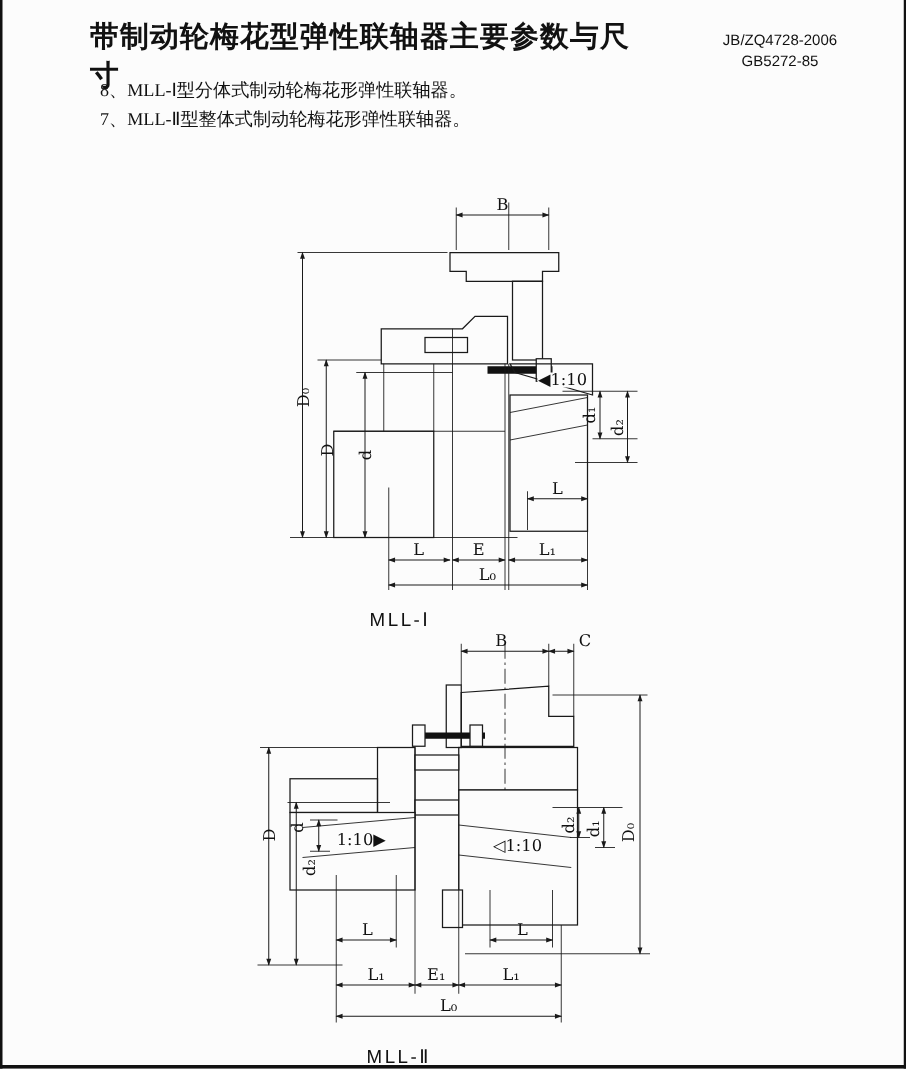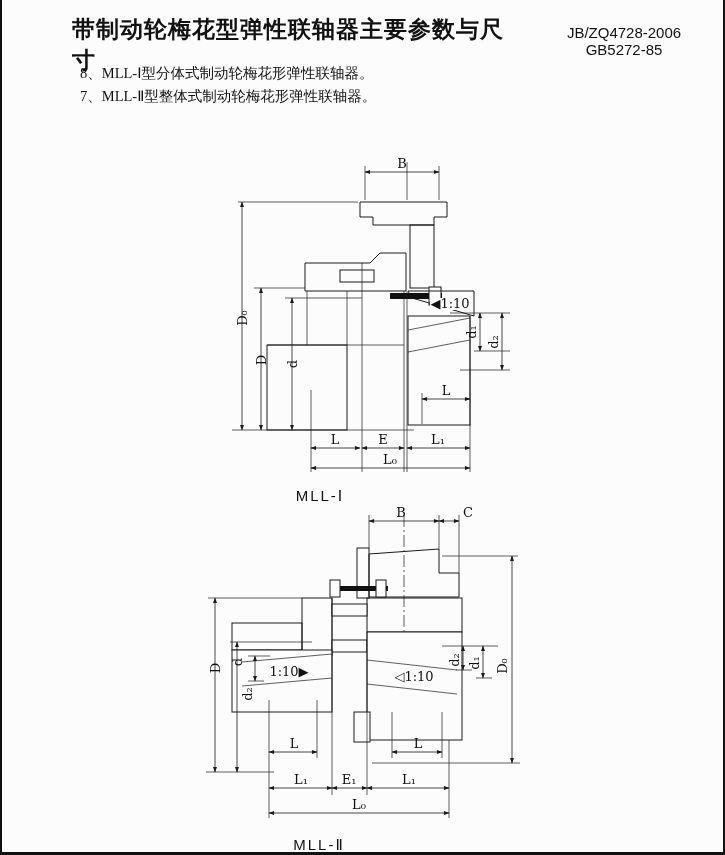--- a/index.html
+++ b/index.html
@@ -2,21 +2,21 @@
 <html><head>
 <meta charset="utf-8">
 <style>
   html,body{margin:0;padding:0;background:#e8e8e8;}
   .page{position:relative;width:725px;height:855px;background:#fcfcfc;overflow:hidden;
         border-left:2px solid #111;border-right:2px solid #111;border-bottom:3px solid #111;
         box-sizing:border-box;font-family:"Liberation Sans",sans-serif;color:#111;}
   .title{position:absolute;left:70px;top:14px;width:450px;font-size:23px;font-weight:bold;
          letter-spacing:1px;font-family:"Liberation Sans",sans-serif;}
   .stds{position:absolute;left:556px;top:24px;width:132px;text-align:center;
-        font-size:15px;line-height:17px;font-family:"Liberation Sans",sans-serif;}
+        font-size:12px;line-height:17px;font-family:"Liberation Sans",sans-serif;}
   .notes{position:absolute;left:78px;top:62px;font-size:14.5px;line-height:23px;
          font-family:"Liberation Serif",serif;}
   svg{position:absolute;overflow:visible;}
   .s{fill:none;stroke:#1a1a1a;stroke-width:1;}
   .part{fill:#fcfcfc;stroke:#1a1a1a;stroke-width:1;}
   .thin{stroke:#1a1a1a;stroke-width:0.7;fill:none;}
   .dim{stroke:#1a1a1a;stroke-width:0.8;fill:none;}
   .cl{stroke:#1a1a1a;stroke-width:0.7;fill:none;stroke-dasharray:12 3 2 3;}
   .bg{fill:#fcfcfc;stroke:none;}
   text.dimlab{font-family:"DejaVu Serif",serif;font-size:13px;fill:#111;text-anchor:middle;}

